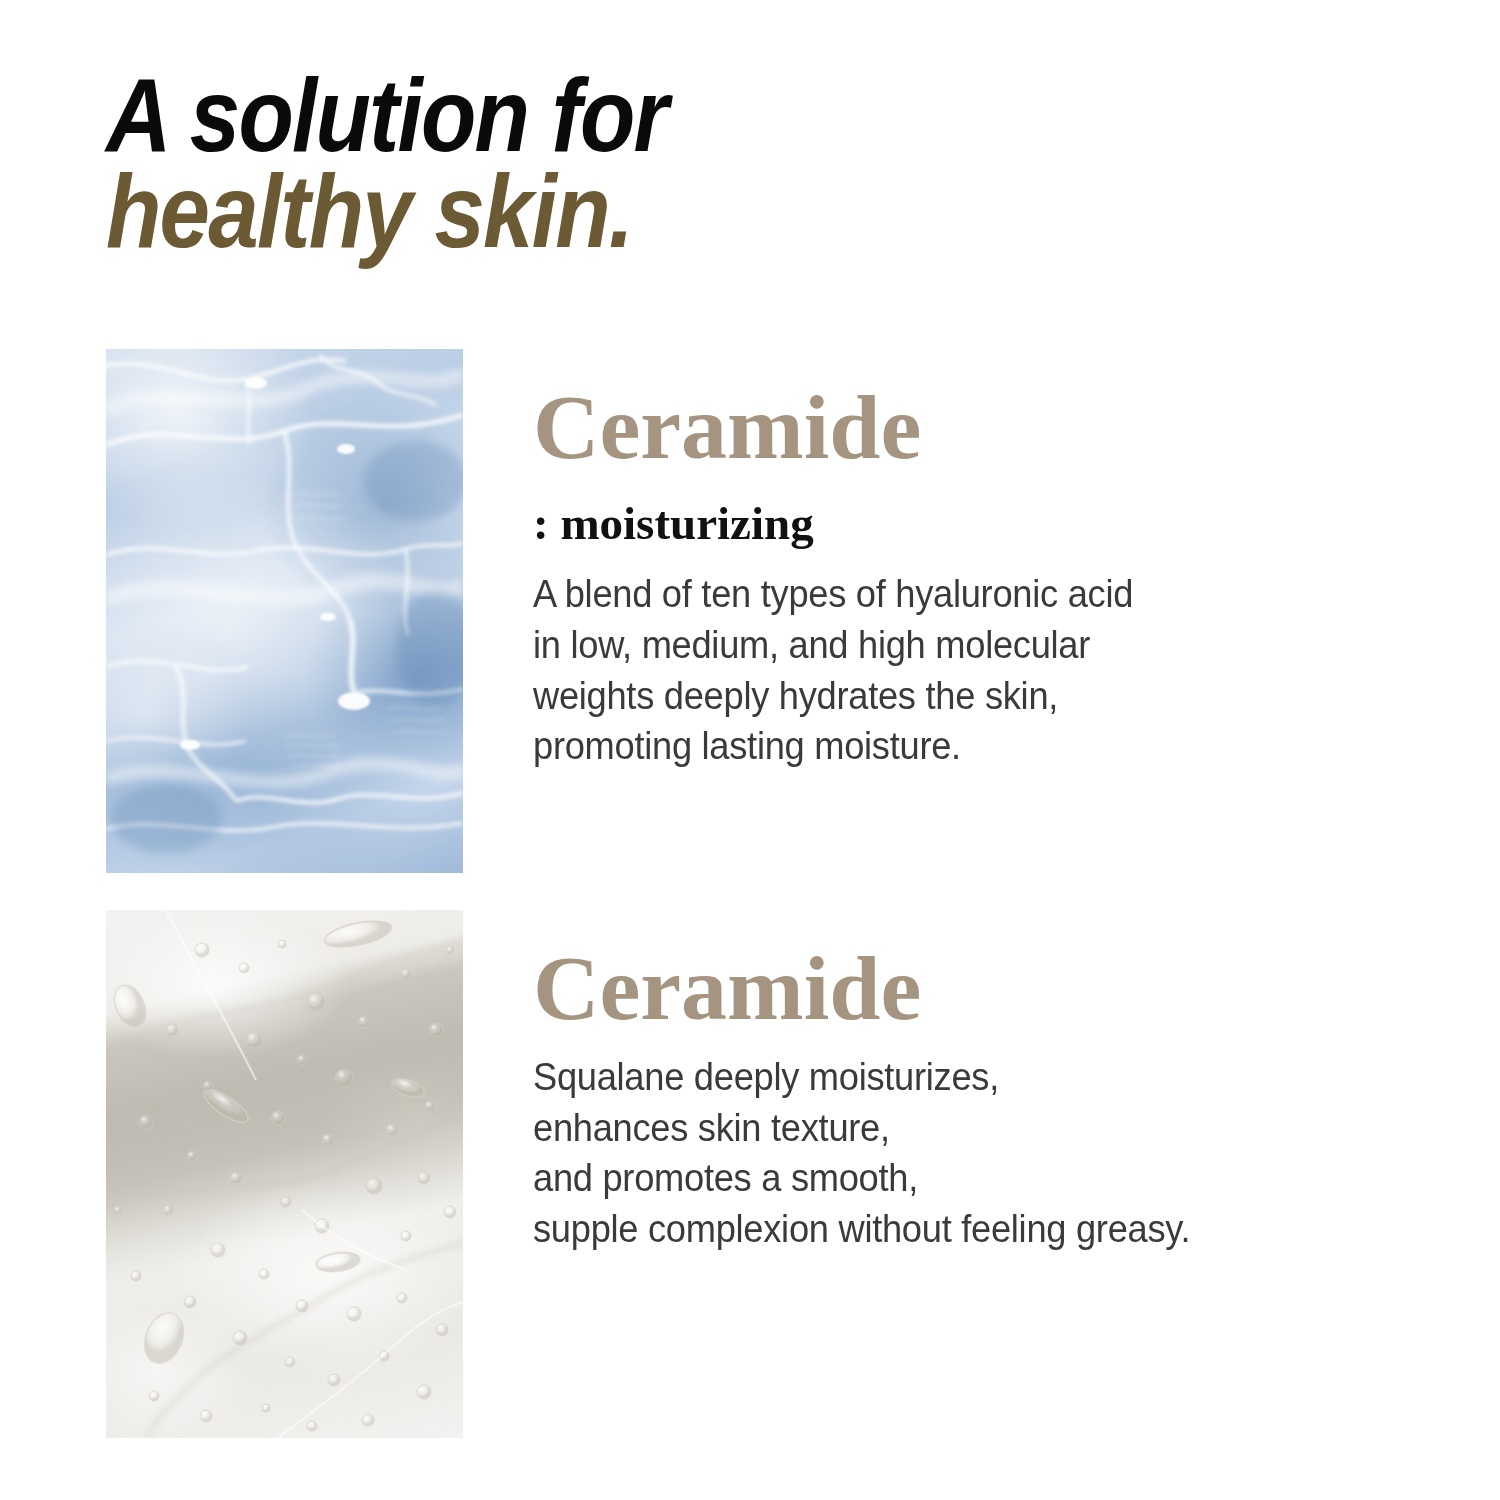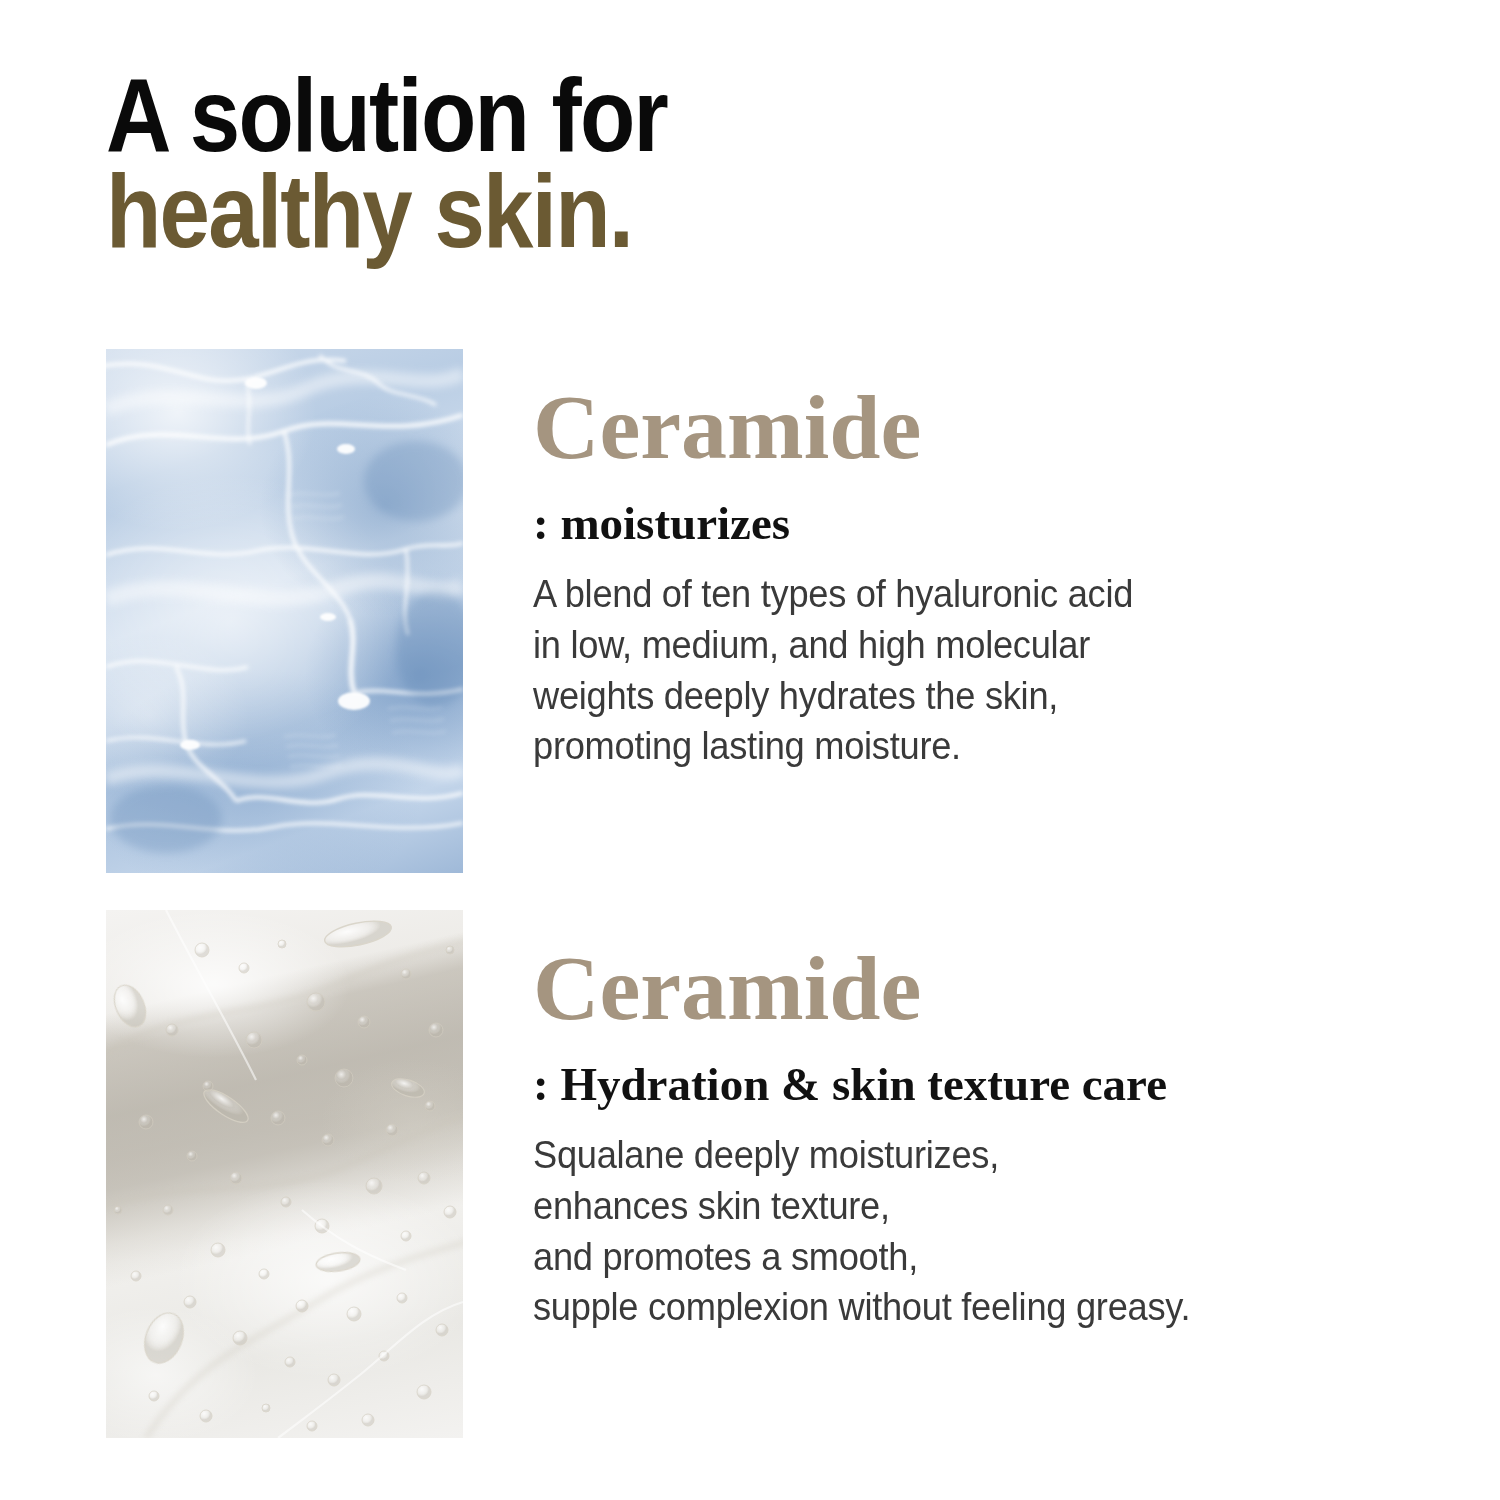--- a/index.html
+++ b/index.html
@@ -16,20 +16,21 @@
     width:1500px; height:1500px;
     background:#ffffff;
   }
 
   
   .headline {
     position:absolute;
     left:106px;
     top:68px;
     width:1200px;
+    font-style:italic;
   }
   .headline-line {
     display:block;
     font-family:"Liberation Sans", sans-serif;
     font-weight:700;
     font-size:103px;
     line-height:0.93;
     letter-spacing:-2.0px;
     transform:scaleX(0.88);
     transform-origin:left center;
@@ -217,21 +218,21 @@
               <ellipse cx="330" cy="300" rx="40" ry="58"></ellipse>
               <ellipse cx="60" cy="470" rx="56" ry="34"></ellipse>
             </g>
           </svg>
         </div>
       </div>
     </div>
 
     <div class="textcol">
       <div class="ingredient-name">Ceramide</div>
-      <div class="ingredient-benefit">: moisturizes</div>
+      <div class="ingredient-benefit">: moisturizing</div>
       <div class="ingredient-desc">
         <span>A blend of ten types of hyaluronic acid</span>
         <span>in low, medium, and high molecular</span>
         <span>weights deeply hydrates the skin,</span>
         <span>promoting lasting moisture.</span>
       </div>
     </div>
   </div>
 
   <div class="section" id="section-squalane">
@@ -326,21 +327,20 @@
               <path d="M357,392 C316,404 286,440 250,468 C220,492 196,510 172,528"></path>
               <path d="M196,300 C230,330 262,346 300,360"></path>
             </g>
           </svg>
         </div>
       </div>
     </div>
 
     <div class="textcol">
       <div class="ingredient-name">Ceramide</div>
-      <div class="ingredient-benefit">: Hydration &amp; skin texture care</div>
       <div class="ingredient-desc">
         <span>Squalane deeply moisturizes,</span>
         <span>enhances skin texture,</span>
         <span>and promotes a smooth,</span>
         <span>supple complexion without feeling greasy.</span>
       </div>
     </div>
   </div>
 
 </div>

